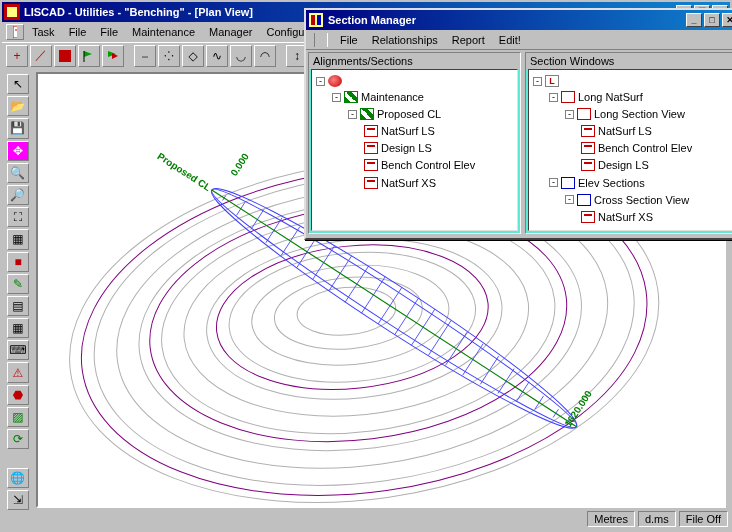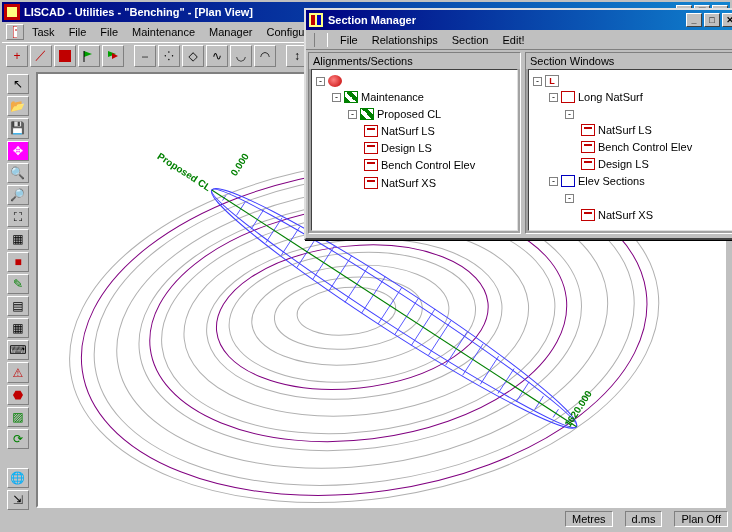--- a/index.html
+++ b/index.html
@@ -20,28 +20,28 @@
 .tbtn { width: 22px; height: 22px; background: #c0c0c0; border: 1px solid; border-color: #fff #808080 #808080 #fff; display: inline-flex; align-items: center; justify-content: center; font-size: 12px; }
 .tsep { width: 6px; }
 
 
 .toolbar-v { position: absolute; left: 2px; top: 70px; width: 28px; bottom: 20px; background: #c0c0c0; display: flex; flex-direction: column; align-items: center; padding-top: 2px; gap: 2px; }
 
 
 .canvas { position: absolute; left: 34px; top: 70px; right: 4px; bottom: 22px; background: #fff; border: 2px solid; border-color: #808080 #fff #fff #808080; overflow: hidden; }
 
 
-.statusbar { position: absolute; left: 2px; right: 2px; bottom: 2px; height: 18px; background: #c0c0c0; display: flex; justify-content: flex-end; align-items: center; gap: 12px; }
+.statusbar { position: absolute; left: 2px; right: 2px; bottom: 2px; height: 18px; background: #c0c0c0; display: flex; justify-content: flex-end; align-items: center; gap: 3px; }
 .statuscell { border: 1px solid; border-color: #808080 #fff #fff #808080; padding: 1px 6px; height: 16px; }
 
 
 .section-mgr { position: absolute; left: 304px; top: 8px; width: 438px; height: 232px; background: #c0c0c0; border: 2px solid; border-color: #dfdfdf #404040 #404040 #dfdfdf; box-shadow: 1px 1px 0 #000; z-index: 10; }
 .section-mgr .titlebar { font-weight: bold; }
 .panels { display: flex; padding: 2px; gap: 4px; height: calc(100% - 42px); }
-.panel { flex: 1; border: 1px solid; border-color: #808080 #fff #fff #808080; background: #a3a3a3; display: flex; flex-direction: column; }
+.panel { flex: 1; border: 1px solid; border-color: #808080 #fff #fff #808080; background: #5eead4; display: flex; flex-direction: column; }
 .panel-title { padding: 2px 4px; background: #c0c0c0; }
 .panel-body { flex: 1; background: #fff; border: 1px solid; border-color: #404040 #dfdfdf #dfdfdf #404040; margin: 0 2px 2px 2px; padding: 2px; overflow: auto; }
 
 
 .tree ul { list-style: none; margin: 0; padding-left: 16px; }
 .tree > ul { padding-left: 2px; }
 .tree li { white-space: nowrap; line-height: 16px; position: relative; }
 .tree .toggle { display: inline-block; width: 9px; height: 9px; border: 1px solid #808080; background: #fff; text-align: center; line-height: 7px; font-size: 9px; margin-right: 3px; vertical-align: middle; cursor: pointer; }
 .tree .noden { display: inline-flex; align-items: center; gap: 3px; vertical-align: middle; }
 .tree .ico { width: 14px; height: 12px; display: inline-block; }
@@ -200,21 +200,21 @@
       </g>
       <text class="lbl" x="120" y="85" transform="rotate(33 120 85)">Proposed CL</text>
       <text class="lbl" x="200" y="104" transform="rotate(-57 200 104)">0.000</text>
       <text class="lbl" x="538" y="358" transform="rotate(-57 538 358)">1620.000</text>
     </svg>
   </div>
 
   <div class="statusbar">
     <span class="statuscell">Metres</span>
     <span class="statuscell">d.ms</span>
-    <span class="statuscell">Plan Off</span>
+    <span class="statuscell">File Off</span>
   </div>
 </div>
 
 <div class="section-mgr">
   <div class="titlebar">
     <span class="icon">
       <svg width="14" height="14">
           <rect width="14" height="14" fill="#ffff80"></rect>
           <rect x="2" y="2" width="4" height="10" fill="#c00000"></rect>
           <rect x="8" y="2" width="4" height="10" fill="#0000c0"></rect>
@@ -223,21 +223,21 @@
     <span>Section Manager</span>
     <span class="spacer"></span>
     <span class="winbtn">_</span>
     <span class="winbtn">□</span>
     <span class="winbtn">✕</span>
   </div>
   <div class="menubar" style="border-bottom:1px solid #808080; padding-left:8px;">
     <span style="width:2px; height:14px; border-left:1px solid #808080; border-right:1px solid #fff; margin-right:4px;"></span>
     <span>File</span>
     <span>Relationships</span>
-    <span>Section</span>
+    <span>Report</span>
     <span>Edit!</span>
   </div>
   <div class="panels">
     <div class="panel">
       <div class="panel-title">Alignments/Sections</div>
       <div class="panel-body tree">
         <ul>
           <li><span class="toggle">-</span><span class="noden">
                 <span class="ico ico-globe"></span>
               </span>
@@ -283,21 +283,24 @@
         <ul>
           <li><span class="toggle">-</span><span class="noden">
                 <span class="ico ico-L">L</span>
               </span>
             <ul>
               <li><span class="toggle">-</span><span class="noden">
                     <span class="ico ico-sec"></span>
                     <span>Long NatSurf</span>
                   </span>
                 <ul>
-                  <li><span class="toggle">-</span>
+                  <li><span class="toggle">-</span><span class="noden">
+                        <span class="ico ico-sec"></span>
+                        <span>Long Section View</span>
+                      </span>
                     <ul>
                       <li><span class="noden">
                             <span class="ico ico-doc"></span>
                             <span>NatSurf LS</span>
                           </span></li>
                       <li><span class="noden">
                             <span class="ico ico-doc"></span>
                             <span>Bench Control Elev</span>
                           </span></li>
                       <li><span class="noden">
@@ -306,21 +309,24 @@
                           </span></li>
                     </ul>
                   </li>
                 </ul>
               </li>
               <li><span class="toggle">-</span><span class="noden">
                     <span class="ico ico-secblue"></span>
                     <span>Elev Sections</span>
                   </span>
                 <ul>
-                  <li><span class="toggle">-</span>
+                  <li><span class="toggle">-</span><span class="noden">
+                        <span class="ico ico-secblue"></span>
+                        <span>Cross Section View</span>
+                      </span>
                     <ul>
                       <li><span class="noden">
                             <span class="ico ico-doc"></span>
                             <span>NatSurf XS</span>
                           </span></li>
                     </ul>
                   </li>
                 </ul>
               </li>
             </ul>

